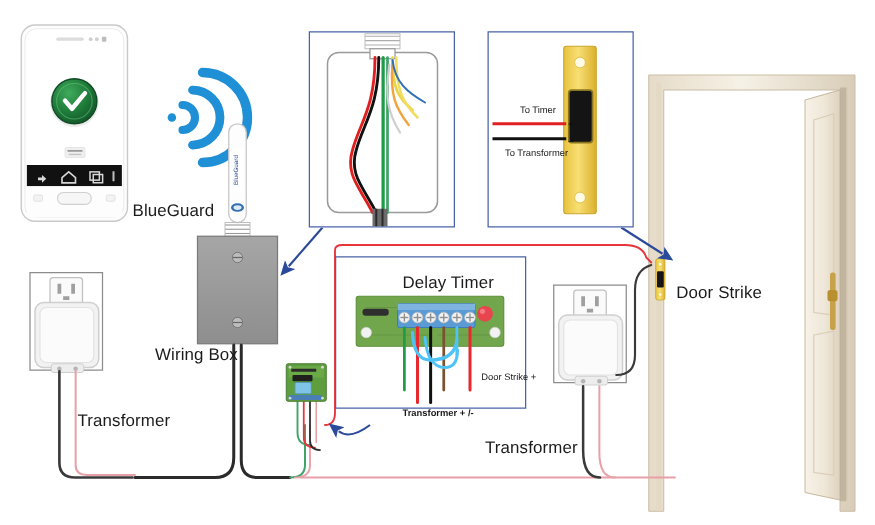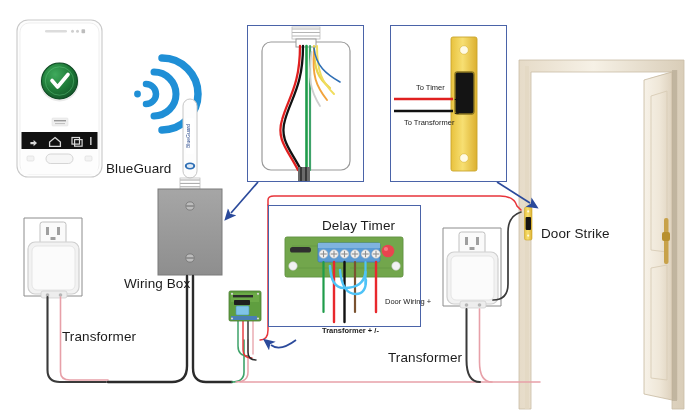--- a/index.html
+++ b/index.html
@@ -329,17 +329,17 @@
   <div class="lbl lbl-main nosel" style="left:108px;top:276px;margin-left:16px;">Wiring Box</div>
 
   <div class="lbl lbl-main nosel" style="left:62px;top:329px;">Transformer</div>
 
   <div class="lbl lbl-main nosel" style="left:388px;top:350px;">Transformer</div>
 
   <div class="lbl lbl-main nosel" style="left:322px;top:218px;text-align:right;">Delay Timer</div>
 
   <div class="lbl lbl-main nosel" style="left:541px;top:226px;">Door Strike</div>
 
-  <div class="lbl lbl-small nosel" style="left:385px;top:297px;">Door Wiring +</div>
+  <div class="lbl lbl-small nosel" style="left:385px;top:297px;">Door Strike +</div>
 
   <div class="lbl lbl-small nosel" style="left:322px;top:326px;font-weight:bold;">Transformer + /-</div>
 
 </div>
 
 </body></html>

